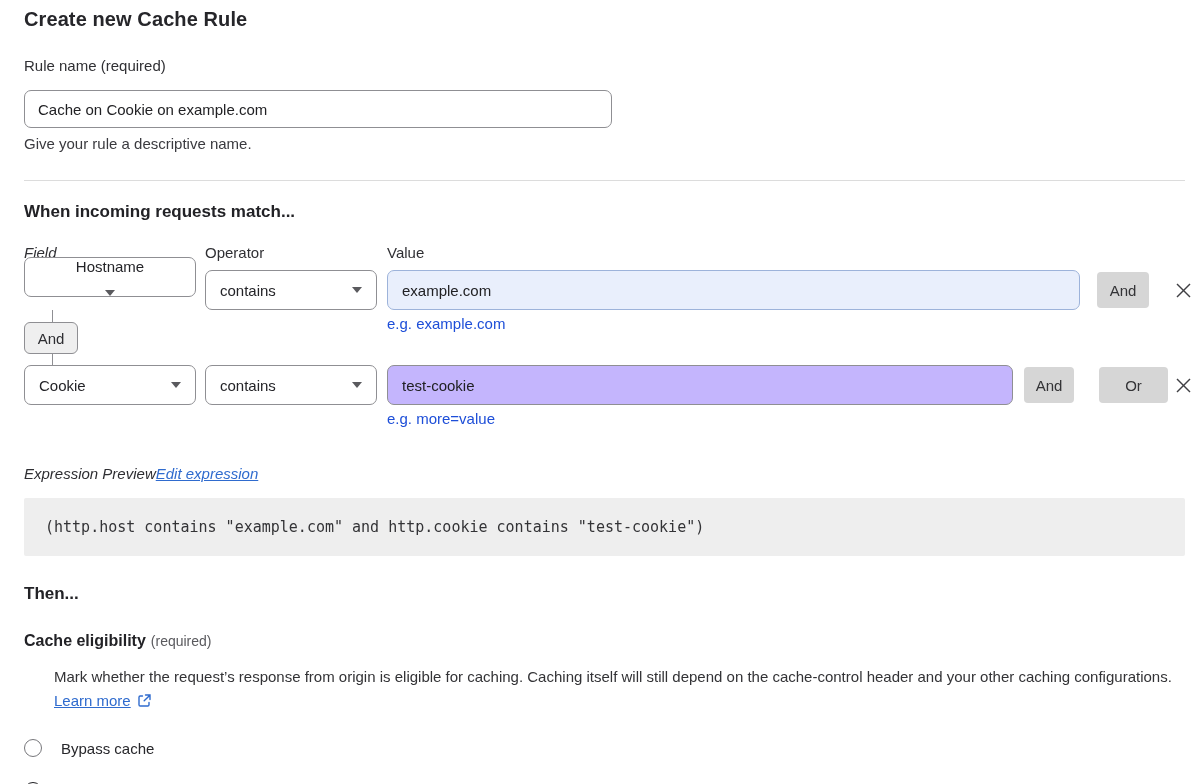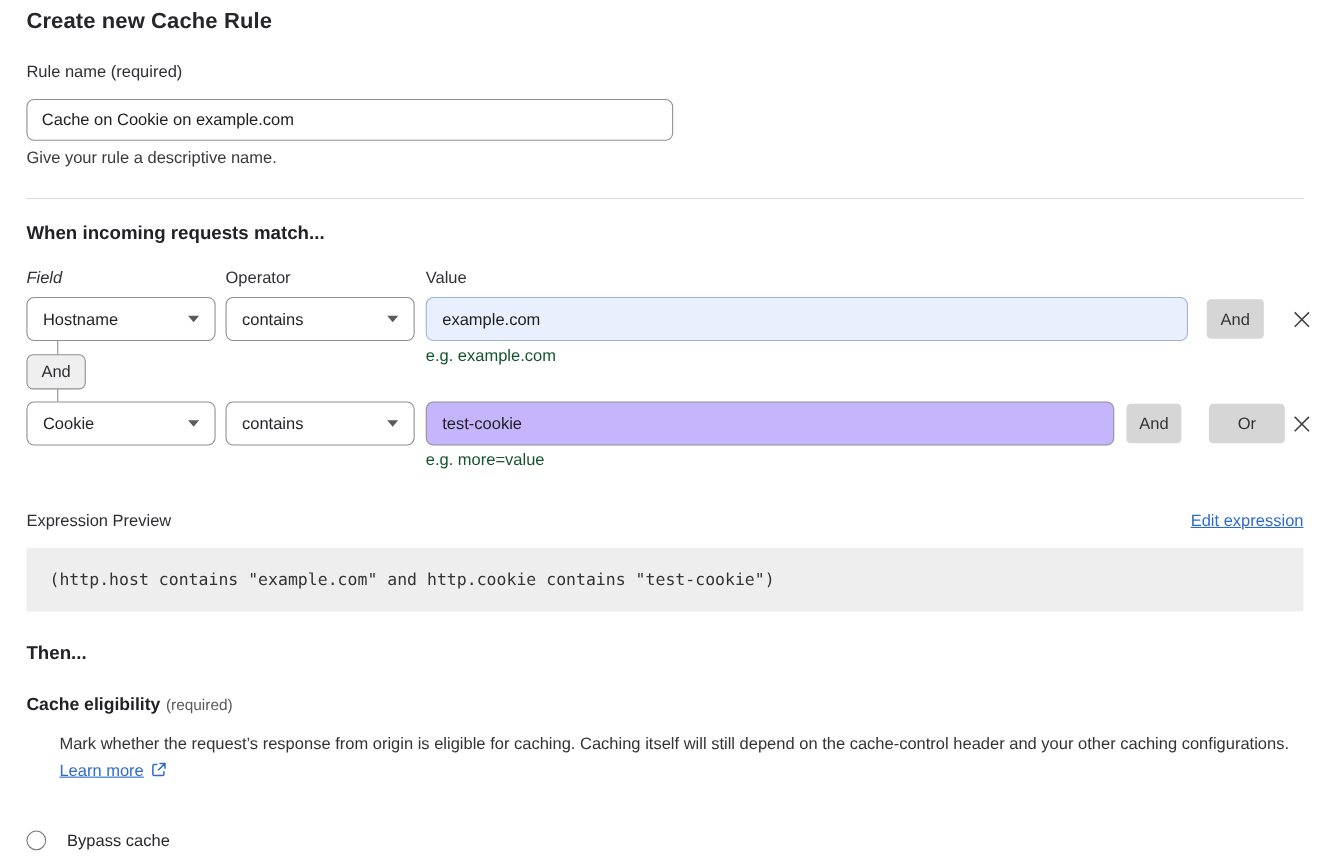--- a/index.html
+++ b/index.html
@@ -54,46 +54,46 @@
 
   .gray-btn {
     position: absolute; height: 36px; border: none; border-radius: 4px;
     background: #d6d6d6; color: #333336; font-size: 15px;
     font-family: "Liberation Sans", sans-serif; cursor: pointer;
   }
   .x-btn {
     position: absolute; width: 24px; height: 24px; background: transparent; border: none;
     display: flex; align-items: center; justify-content: center; cursor: pointer;
   }
-  .hint { position: absolute; font-size: 15px; color: #14532d; }
+  .hint { position: absolute; font-size: 15px; color: #1d4ed8; }
 
   .connector-line { position: absolute; left: 28px; top: 67px; width: 1px; height: 55px; background: #8f8f93; }
   .connector-chip {
     position: absolute; left: 0; top: 79px; width: 54px; height: 32px;
     background: #efefef; border: 1px solid #8f8f93; border-radius: 6px;
     font-size: 15px; color: #2e2e32; font-family: "Liberation Sans", sans-serif; cursor: pointer;
   }
 
-  .expr-header { display: flex; justify-content: space-between; align-items: flex-end; margin-top: 37px; }
+  .expr-header { display: flex; justify-content: flex-start; align-items: flex-end; margin-top: 37px; font-style: italic; }
   .expr-label { font-size: 15px; color: #2e2e32; }
   a.link { font-size: 15px; color: #2f6bce; text-decoration: underline; cursor: pointer; }
   .expr-block {
     margin-top: 16px; background: #eeeeee; border-radius: 2px;
     height: 58px; display: flex; align-items: center; padding: 0 21px;
     font-family: "DejaVu Sans Mono", monospace; font-size: 15px; color: #333336;
     white-space: pre;
   }
 
   h3.sub-heading { margin-top: 28px; font-size: 16px; font-weight: 700; color: #222226; }
   h3.sub-heading .required-note { font-weight: 400; font-size: 14px; color: #5a5a5e; margin-left: 5px; }
 
   p.description { margin-top: 15px; font-size: 15px; line-height: 24px; color: #333336; max-width: 1152px; margin-left: 30px; }
   .ext-icon { display: inline-block; vertical-align: -2px; margin-left: 6px; }
 
-  .radio-row { display: flex; align-items: center; margin-top: 40px; cursor: pointer; }
+  .radio-row { display: flex; align-items: center; margin-top: 24px; cursor: pointer; }
   .radio-row + .radio-row { margin-top: 25px; }
   .radio-circle {
     width: 18px; height: 18px; border-radius: 50%;
     border: 1.5px solid #77777b; background: #fff; flex: 0 0 auto;
     display: flex; align-items: center; justify-content: center;
   }
   .radio-row.selected .radio-circle { border-color: #1d1d20; }
   .radio-dot { width: 9px; height: 9px; border-radius: 50%; background: transparent; }
   .radio-label { margin-left: 19px; font-size: 15px; color: #27272b; }
   .radio-row.selected .radio-label { font-weight: 700; }
@@ -111,21 +111,21 @@
 
   <hr class="divider">
 
   <h2 class="section-heading">When incoming requests match...</h2>
 
   <div class="conditions">
     <div class="col-label field">Field</div>
     <div class="col-label operator">Operator</div>
     <div class="col-label value">Value</div>
 
-    <div class="select" style="left:0; top:27px;">
+    <div class="select" style="left:0; top:14px;flex-direction:column;">
       <span>Hostname</span>
       <span class="caret"></span>
     </div>
     <div class="select" style="left:181px; top:27px;">
       <span>contains</span>
       <span class="caret"></span>
     </div>
     <input class="value-input highlight" type="text" style="left: 363px; top: 27px; width: 693px;" value="example.com">
     <button class="gray-btn" style="left:1073px; top:29px; width:52px;">And</button>
     <button class="x-btn" style="left:1147px; top:35px;">

